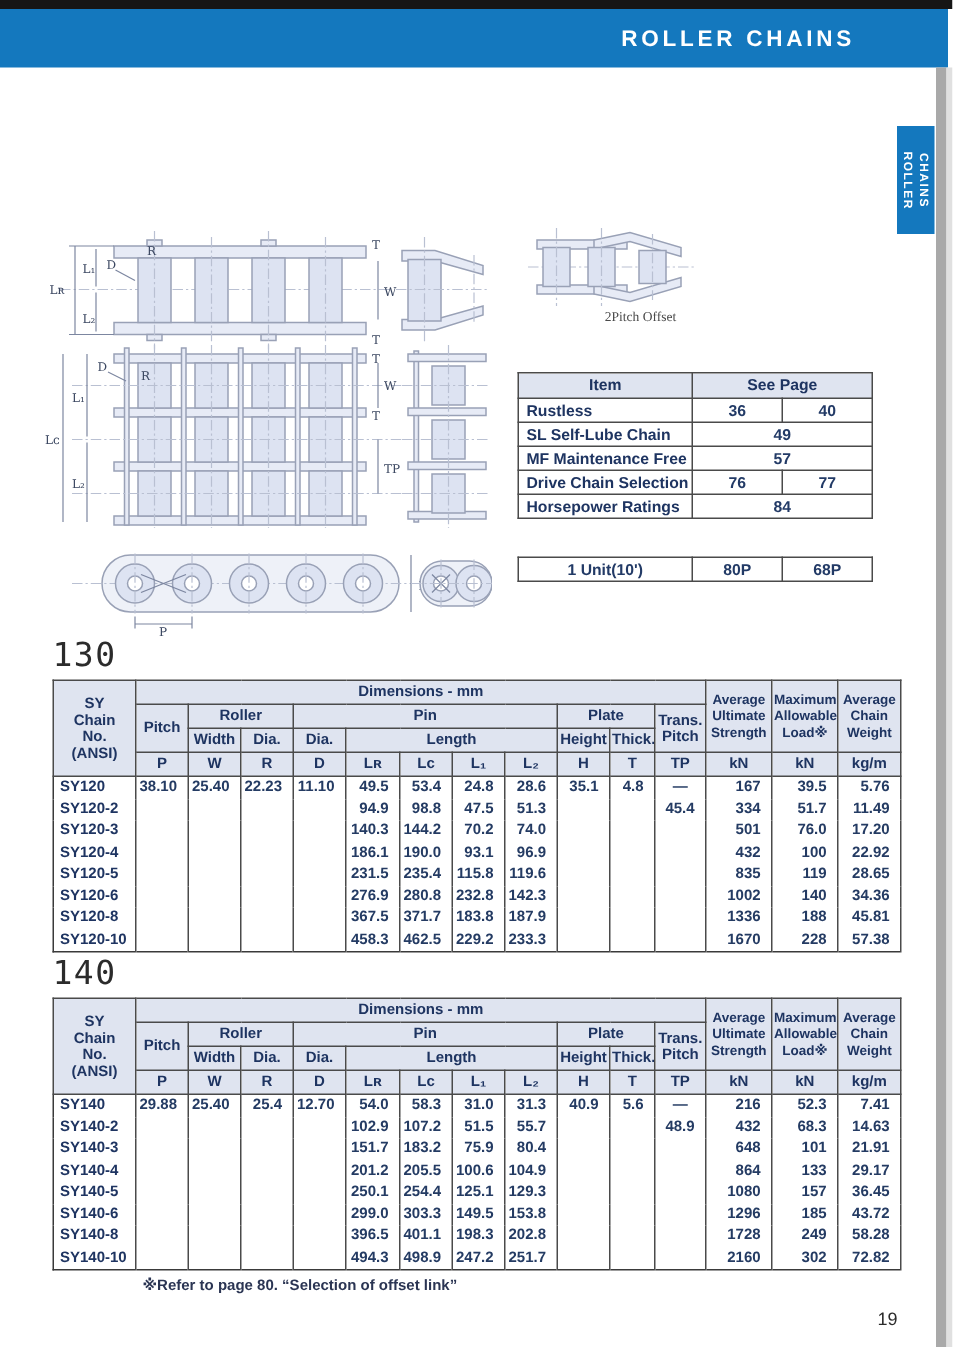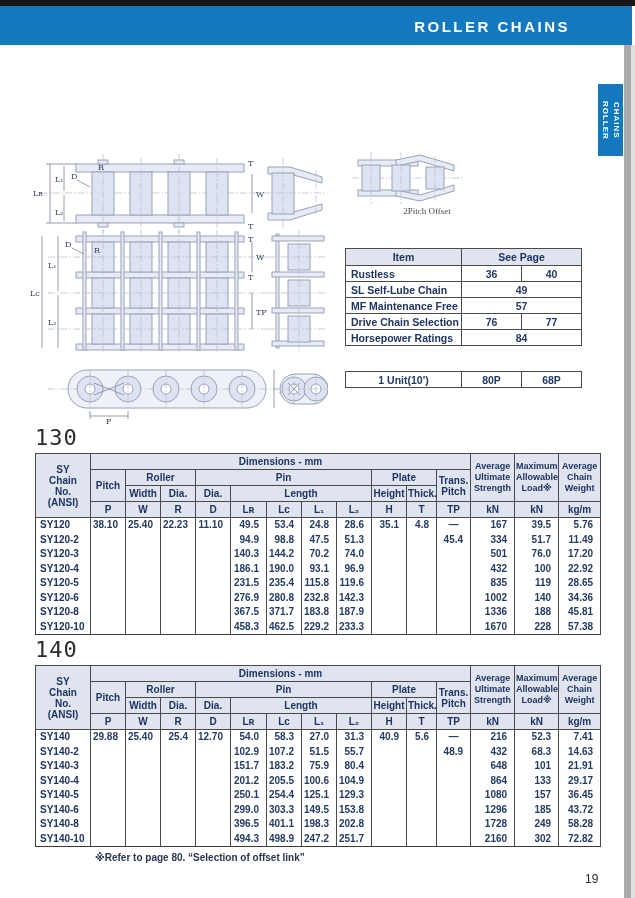--- a/index.html
+++ b/index.html
@@ -586,21 +586,21 @@
       </thead>
       <tbody>
           <tr>
             <td class="rowlabel">SY140</td>
             <td class="num">29.88</td>
             <td class="num">25.40</td>
             <td class="num">25.4</td>
             <td class="num">12.70</td>
             <td class="num">54.0</td>
             <td class="num">58.3</td>
-            <td class="num">27.0</td>
+            <td class="num">31.0</td>
             <td class="num">31.3</td>
             <td class="num">40.9</td>
             <td class="num">5.6</td>
             <td class="num ctr">—</td>
             <td class="num">216</td>
             <td class="num">52.3</td>
             <td class="num">7.41</td>
           </tr>
           <tr>
             <td class="rowlabel">SY140-2</td>

